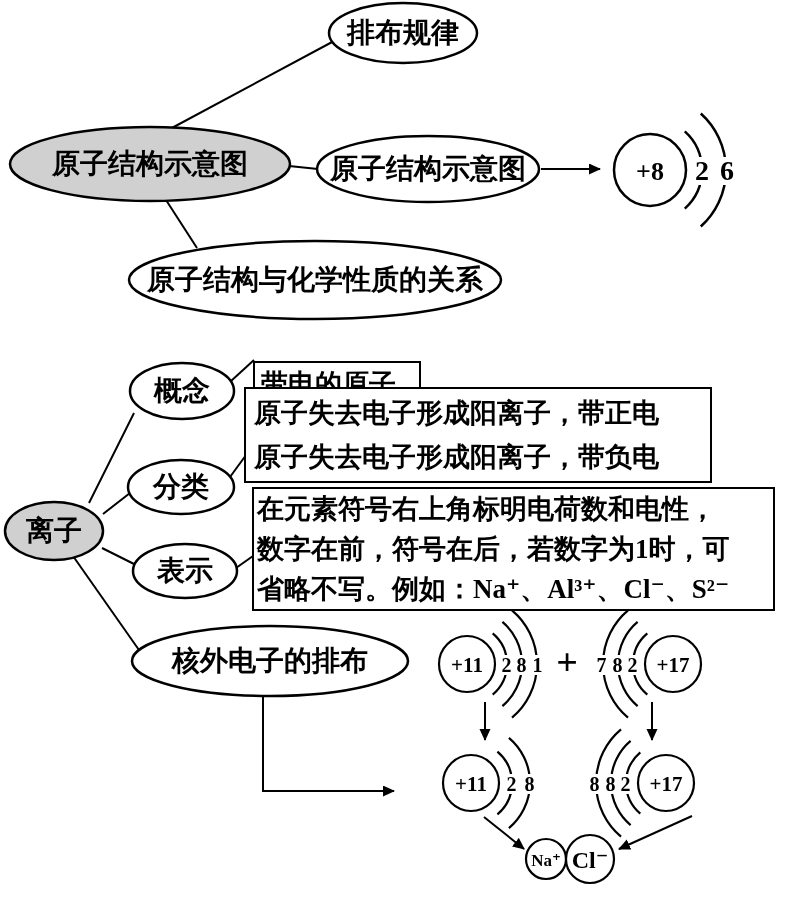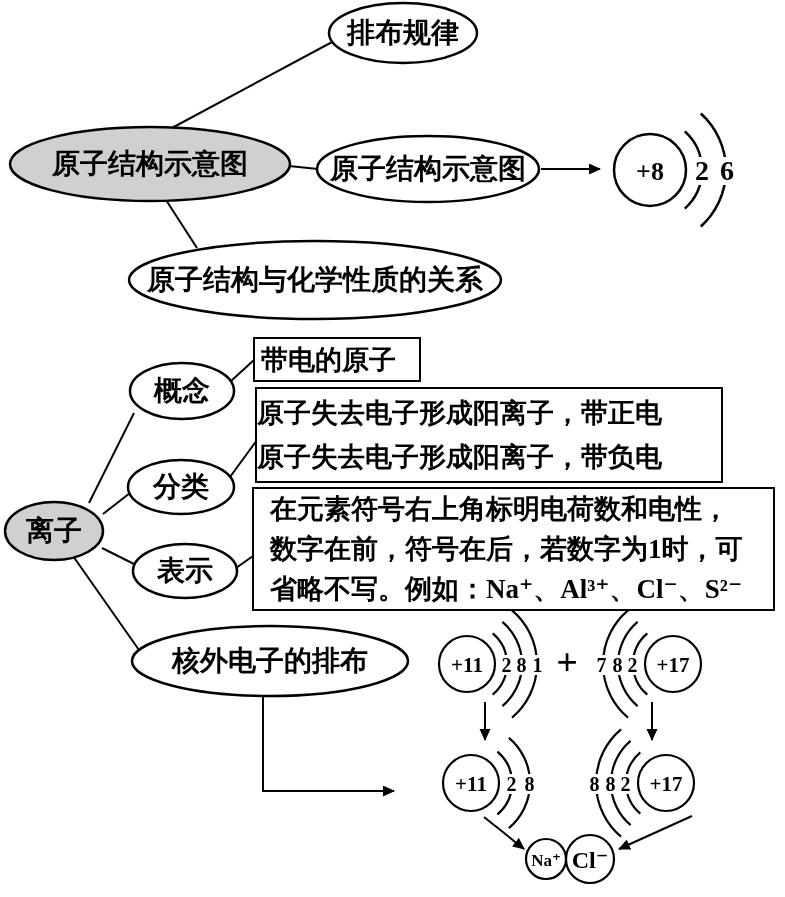--- a/index.html
+++ b/index.html
@@ -20,21 +20,21 @@
   .fs17{font-size:17px;}
   .fs19{font-size:24px;}
   .num{background:#fff;padding:0 2px;}
   .tbox{
     position:absolute;border:2.5px solid #000;background:#fff;box-sizing:border-box;
     font-weight:bold;font-size:27px;color:#000;
     display:flex;flex-direction:column;justify-content:center;
   }
   .tbox .bline{line-height:40px;white-space:nowrap;}
   #box2 .bline{line-height:44px;}
-  #box1{font-size:27px;}
+  #box1{font-size:27px;margin-top:24px;}
 </style>
 </head>
 <body>
 
 <div id="canvas">
 
   <svg id="diagram-svg" width="785" height="897" viewBox="0 0 785 897">
     <defs>
       <marker id="ah" markerUnits="userSpaceOnUse" markerWidth="14" markerHeight="12" refX="11" refY="5.5" orient="auto">
         <path d="M0,0 L12,5.5 L0,11 Z" fill="#000"></path>
@@ -118,26 +118,26 @@
   <div class="lbl fs28" style="left:182px;top:391px">概念</div>
   <div class="lbl fs28" style="left:181px;top:487px">分类</div>
   <div class="lbl fs28" style="left:185px;top:571px">表示</div>
   <div class="lbl fs28" style="left:54px;top:531px">离子</div>
   <div class="lbl fs28" style="left:270px;top:661px">核外电子的排布</div>
 
   <div id="box1" class="tbox" style="left:253px;top:337px;width:168px;height:45px;padding:0 6px">
     <div class="bline">带电的原子</div>
   </div>
 
-  <div id="box2" class="tbox" style="left:255px;top:387px;width:468px;height:96px;padding:0 0">
+  <div id="box2" class="tbox" style="left:244px;top:387px;width:468px;height:96px;padding:0 8px">
     <div class="bline">原子失去电子形成阳离子，带正电</div>
     <div class="bline">原子失去电子形成阳离子，带负电</div>
   </div>
 
-  <div id="box3" class="tbox" style="left:252px;top:487px;width:523px;height:124px;padding:0 16px">
+  <div id="box3" class="tbox" style="left:252px;top:487px;width:523px;height:124px;padding:0 3px">
     <div class="bline">在元素符号右上角标明电荷数和电性，</div>
     <div class="bline">数字在前，符号在后，若数字为1时，可</div>
     <div class="bline">省略不写。例如：Na⁺、Al³⁺、Cl⁻、S²⁻</div>
   </div>
 
   <div class="lbl fs26" style="left:650px;top:172px">+8</div>
   <div class="lbl fs28 num" style="left:702px;top:171px">2</div>
   <div class="lbl fs28 num" style="left:727px;top:171px">6</div>
 
   <div class="lbl fs21" style="left:467px;top:665px">+11</div>

